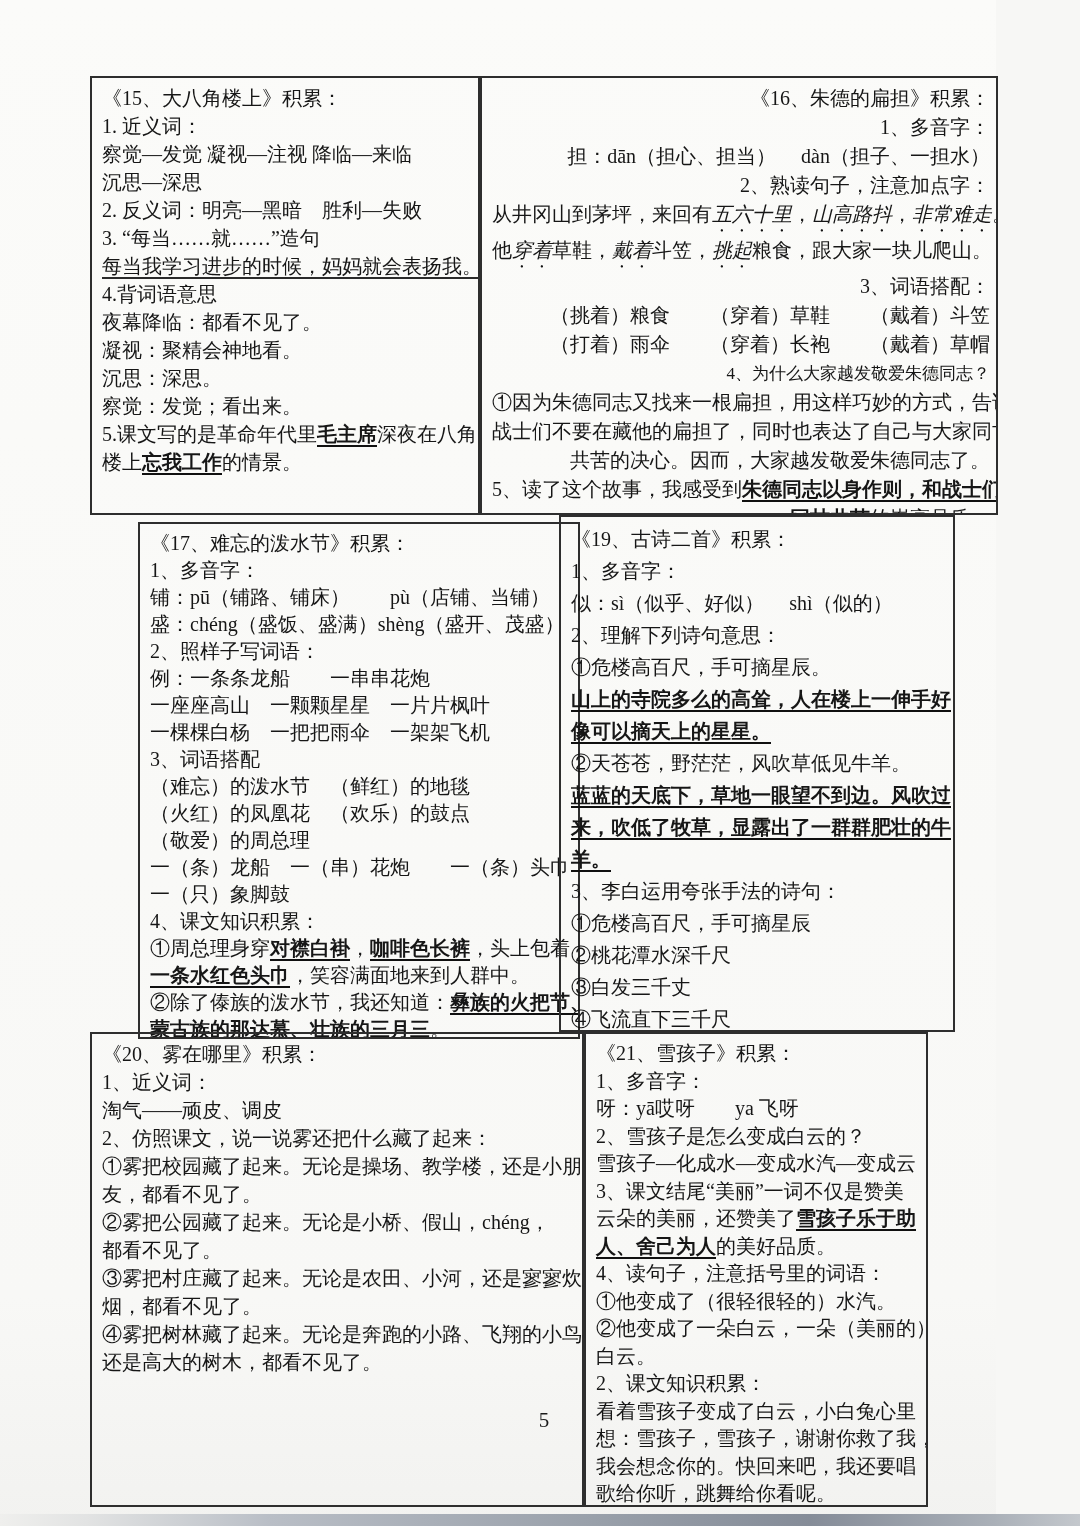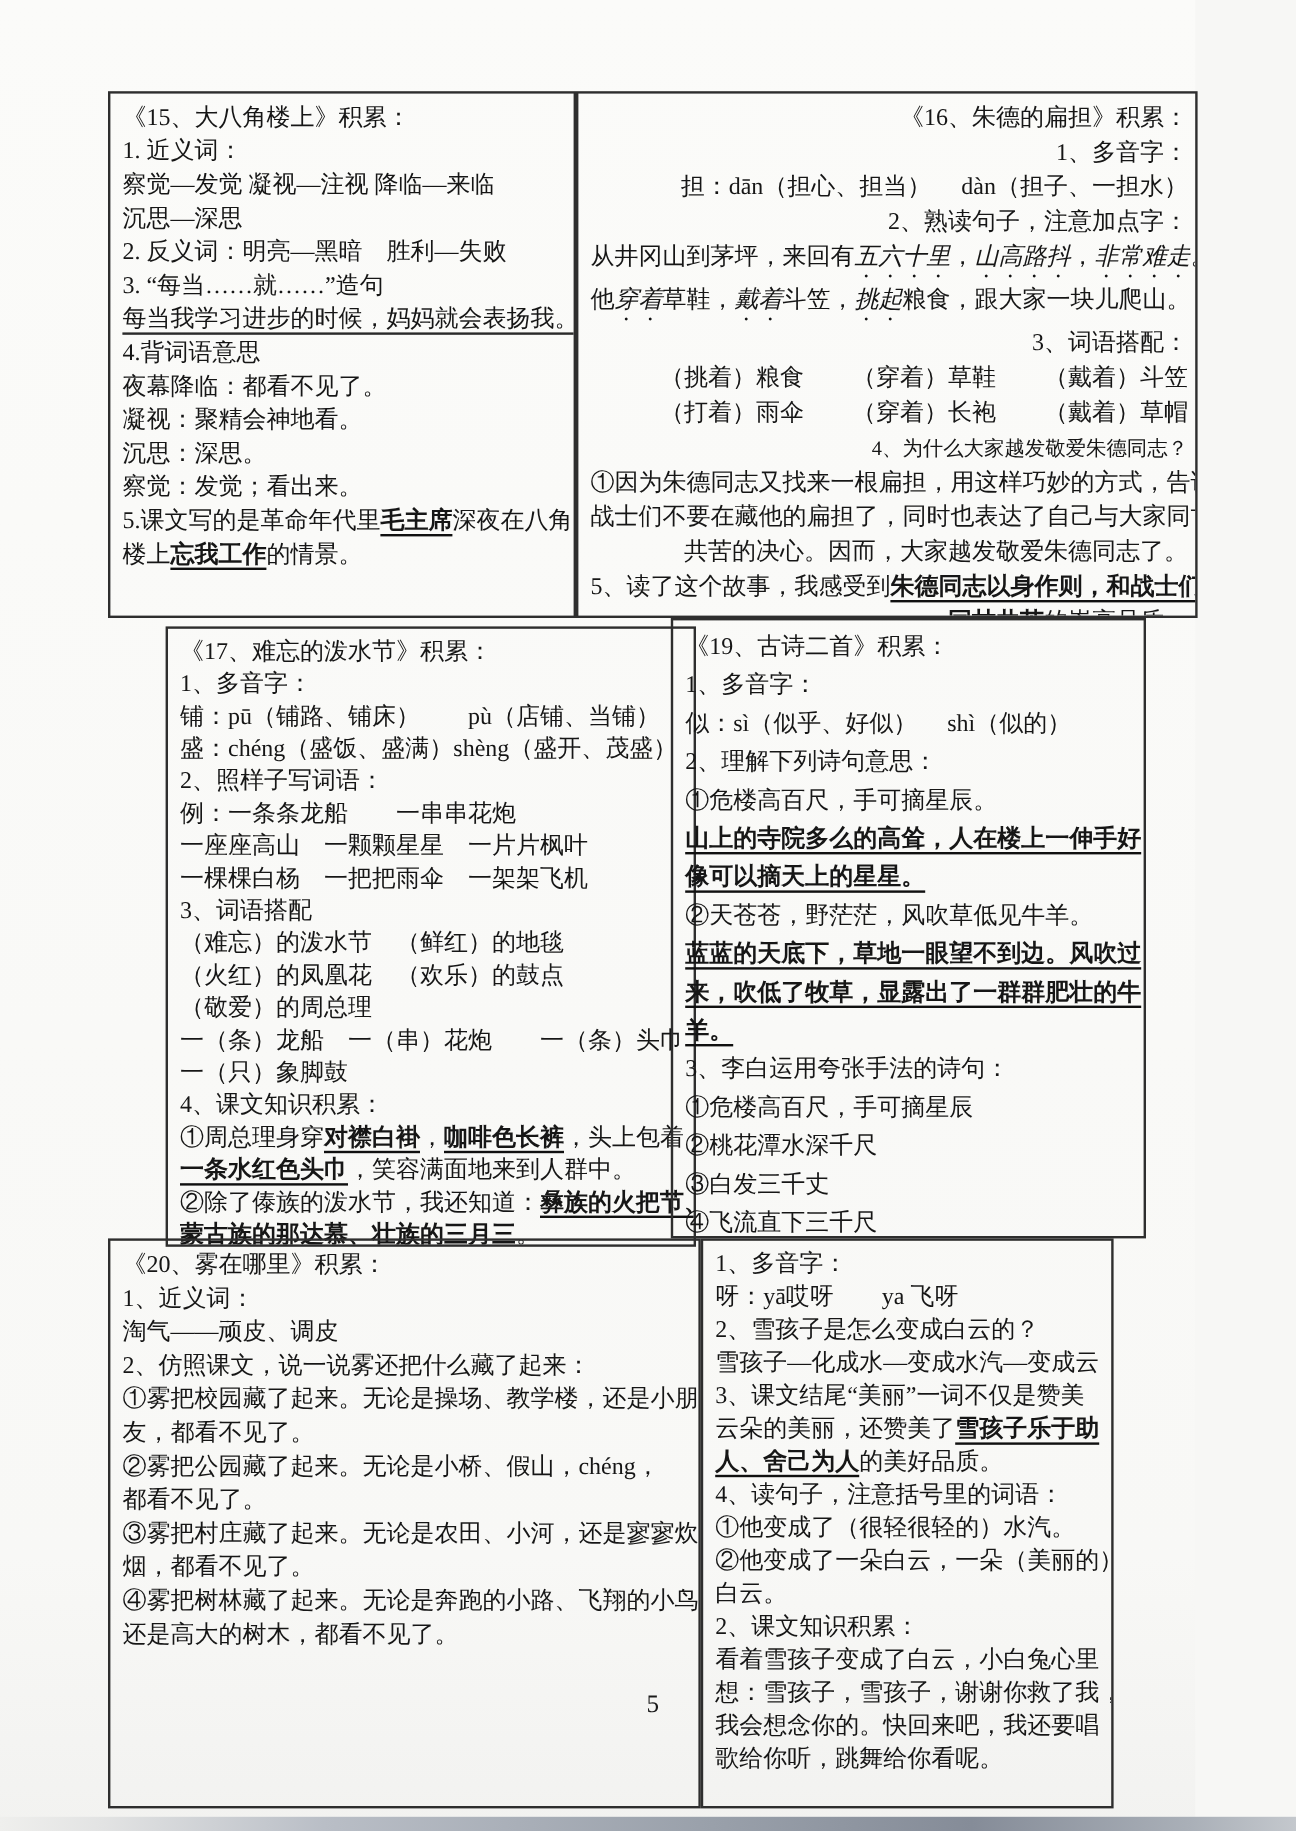--- a/index.html
+++ b/index.html
@@ -133,20 +133,21 @@
       <div class="line"><span class="seg">①雾把校园藏了起来。无论是操场、教学楼，还是小朋</span></div>
       <div class="line"><span class="seg">友，都看不见了。</span></div>
       <div class="line"><span class="seg">②雾把公园藏了起来。无论是小桥、假山，chéng，</span></div>
       <div class="line"><span class="seg">都看不见了。</span></div>
       <div class="line"><span class="seg">③雾把村庄藏了起来。无论是农田、小河，还是寥寥炊</span></div>
       <div class="line"><span class="seg">烟，都看不见了。</span></div>
       <div class="line"><span class="seg">④雾把树林藏了起来。无论是奔跑的小路、飞翔的小鸟，</span></div>
       <div class="line"><span class="seg">还是高大的树木，都看不见了。</span></div>
     </div>
   <div id="cell-21" class="cell">
+      <div class="line"><span class="seg">《21、雪孩子》积累：</span></div>
       <div class="line"><span class="seg">1、多音字：</span></div>
       <div class="line"><span class="seg">呀：yā哎呀　　ya 飞呀</span></div>
       <div class="line"><span class="seg">2、雪孩子是怎么变成白云的？</span></div>
       <div class="line"><span class="seg">雪孩子—化成水—变成水汽—变成云</span></div>
       <div class="line"><span class="seg">3、课文结尾“美丽”一词不仅是赞美</span></div>
       <div class="line"><span class="seg">云朵的美丽，还赞美了</span><span class="seg seg-bu">雪孩子乐于助</span></div>
       <div class="line"><span class="seg seg-bu">人、舍己为人</span><span class="seg">的美好品质。</span></div>
       <div class="line"><span class="seg">4、读句子，注意括号里的词语：</span></div>
       <div class="line"><span class="seg">①他变成了（很轻很轻的）水汽。</span></div>
       <div class="line"><span class="seg">②他变成了一朵白云，一朵（美丽的）</span></div>

